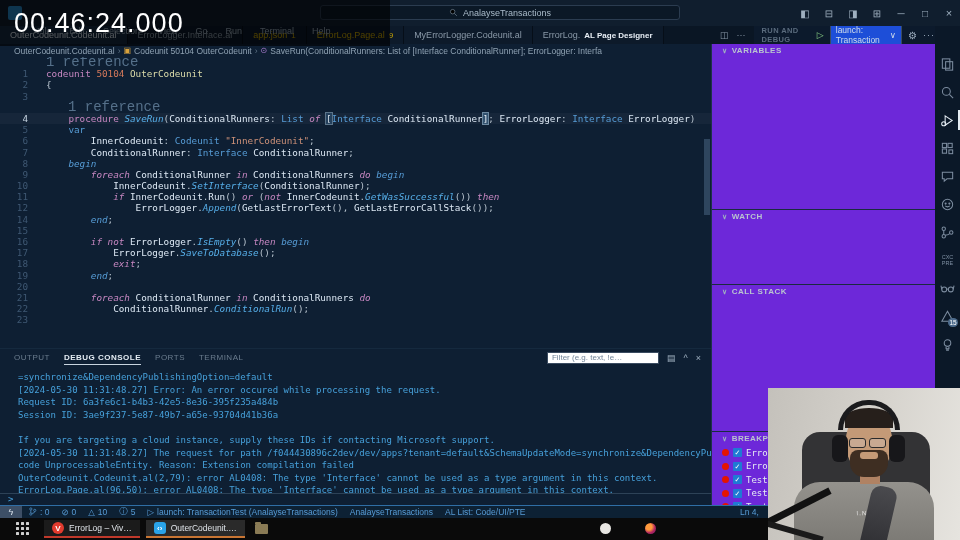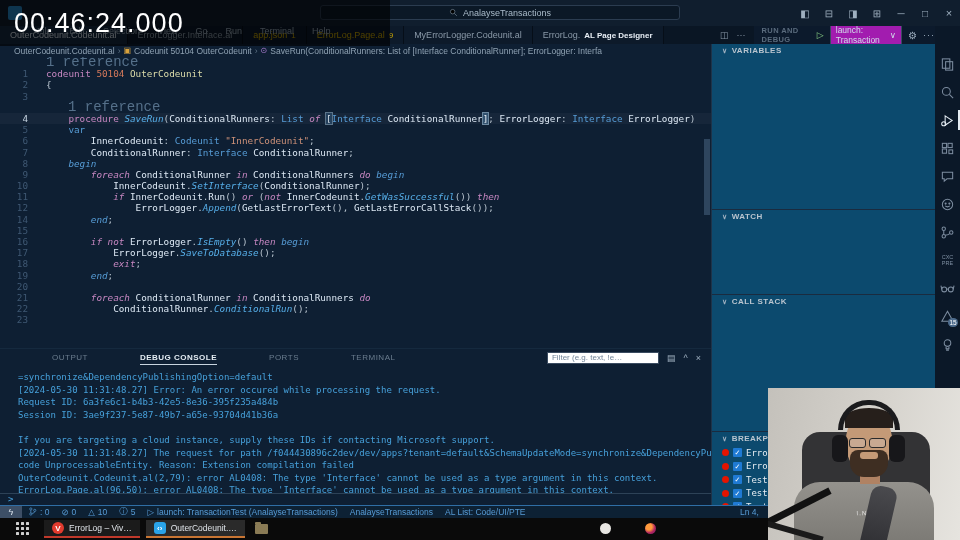--- a/index.html
+++ b/index.html
@@ -23,21 +23,21 @@
   .tabbar { height:18px; background:#0a1624; display:flex; align-items:stretch; font-size:9px; }
   .tabs { display:flex; width:712px; overflow:hidden; }
   .tab { display:flex; align-items:center; gap:4px; padding:0 10px; background:#0d1a2a; border-right:1px solid #060e18; color:#8a99a8; white-space:nowrap; }
   .tab.active { background:#152a42; color:#dce6f0; }
   .tab.yellow { color:#cca700; }
   .tab .badge { font-size:8px; color:#cca700; }
   .tab .desc { color:#e8eef5; font-weight:bold; font-size:8px; }
   .tab-actions { display:flex; align-items:center; gap:8px; padding:0 8px; color:#8a99a8; }
   .run-toolbar { flex:1; display:flex; align-items:center; gap:6px; padding-left:8px; background:#0c1a2c; }
   .run-label { font-size:7.5px; font-weight:bold; letter-spacing:.4px; color:#5a6b7d; }
-  .launch-box { display:flex; align-items:center; gap:4px; border:1px solid #3a4b60; background:#a21caf; padding:1px 5px; border-radius:2px; color:#d0dcea; font-size:8.5px; }
+  .launch-box { display:flex; align-items:center; gap:4px; border:1px solid #3a4b60; background:#1d4ed8; padding:1px 5px; border-radius:2px; color:#d0dcea; font-size:8.5px; }
   .play-glyph { color:#89d185; font-size:9px; }
   .gear-glyph { color:#9fb0c0; font-size:10px; }
   .more-glyph { color:#9fb0c0; letter-spacing:1px; }
 
   
   .main { display:flex; height:461px; }
   .editor-col { position:relative; width:712px; display:flex; flex-direction:column; background:#0e1f33; border-right:1px solid #1e3349; }
   .breadcrumb { height:13px; display:flex; align-items:center; gap:3px; padding-left:14px; font-size:8.5px; color:#8fa2b3; white-space:nowrap; overflow:hidden; background:#0e1f33; }
   .crumb-sep { color:#607488; }
   .crumb-icon-class { color:#d8a23c; font-size:8px; }
@@ -56,37 +56,37 @@
   .sg-m { color:#56aee8; font-style:italic; }
   .sg-s { color:#CE9178; } .sg-n { color:#d3785a; } .sg-y { color:#DCDCAA; }
   .sg-p { color:#b8c4cf; }
   .sg-bx { color:#d3dde6; background:#24405c; outline:1px solid #5b7489; }
   .sg-bxc { color:#e8f0f7; background:#33526f; outline:1px solid #6d89a0; }
   .editor-scrollbar { position:absolute; right:1px; top:95px; width:6px; height:76px; background:rgba(130,170,210,0.28); }
 
   
   .panel { height:157px; border-top:1px solid #15293e; display:flex; flex-direction:column; background:#0e1f33; }
   .panel-header { height:17px; display:flex; align-items:center; padding-left:14px; gap:14px; }
-  .panel-tab { font-size:8px; letter-spacing:.5px; color:#6b7d8f; padding:2px 0;margin-left:38px; }
+  .panel-tab { font-size:8px; letter-spacing:.5px; color:#6b7d8f; padding:2px 0; }
   .panel-tab.active { color:#e4ecf3; font-weight:bold; border-bottom:1px solid #c8d4df; }
   .panel-header-right { margin-left:auto; display:flex; align-items:center; gap:8px; padding-right:10px; }
   .filter-box { width:112px; height:12px; border:1px solid #3a4b60; background:#ffffff; color:#718498; font-size:8px; display:flex; align-items:center; padding-left:4px; white-space:nowrap; overflow:hidden; }
   .panel-icon { color:#9fb0c0; font-size:9px; }
   .console { flex:1; padding:5px 0 0 18px; font-family:"DejaVu Sans Mono","Liberation Mono",monospace; font-size:9px; color:#46a0da; overflow:hidden; }
   .console-line { height:12.6px; line-height:12.6px; white-space:nowrap; }
   .console-input { height:12px; border-top:1px solid #2d4257; color:#46a0da; font-family:"DejaVu Sans Mono",monospace; font-size:9px; padding-left:8px; }
 
   
-  .sidebar { position:relative; width:223px; background:#0c4a6e; font-size:9px; }
+  .sidebar { position:relative; width:223px; background:#6d28d9; font-size:9px; }
   .side-section { position:absolute; left:0; right:0; border-top:1px solid #1a2b3f; padding:2px 0 0 10px; }
   .side-header { display:flex; align-items:center; gap:4px; color:#bac5cf; font-size:8px; font-weight:bold; letter-spacing:.5px; }
   .side-chevron { font-size:7px; color:#9fb0c0; }
   .sec-variables { top:0; border-top:none; }
   .sec-watch { top:165px; }
-  .sec-callstack { top:250px; }
+  .sec-callstack { top:240px; }
   .sec-breakpoints { top:387px; }
   .bp-list { margin-top:3px; }
   .bp-row { display:flex; align-items:center; gap:4px; height:13.5px; }
   .bp-dot { width:7px; height:7px; border-radius:50%; background:#e51400; }
   .bp-check { width:9px; height:9px; background:#1f7ad4; border-radius:1px; color:#fff; font-size:7px; line-height:9px; text-align:center; }
   .bp-label { color:#e6edf3; font-family:"DejaVu Sans Mono",monospace; font-size:9px; white-space:nowrap; }
 
   
   .activitybar { width:25px; background:#0b1828; display:flex; flex-direction:column; align-items:center; padding-top:6px; }
   .act-icon { position:relative; width:25px; height:28px; display:flex; align-items:center; justify-content:center; color:#7d8da0; }

